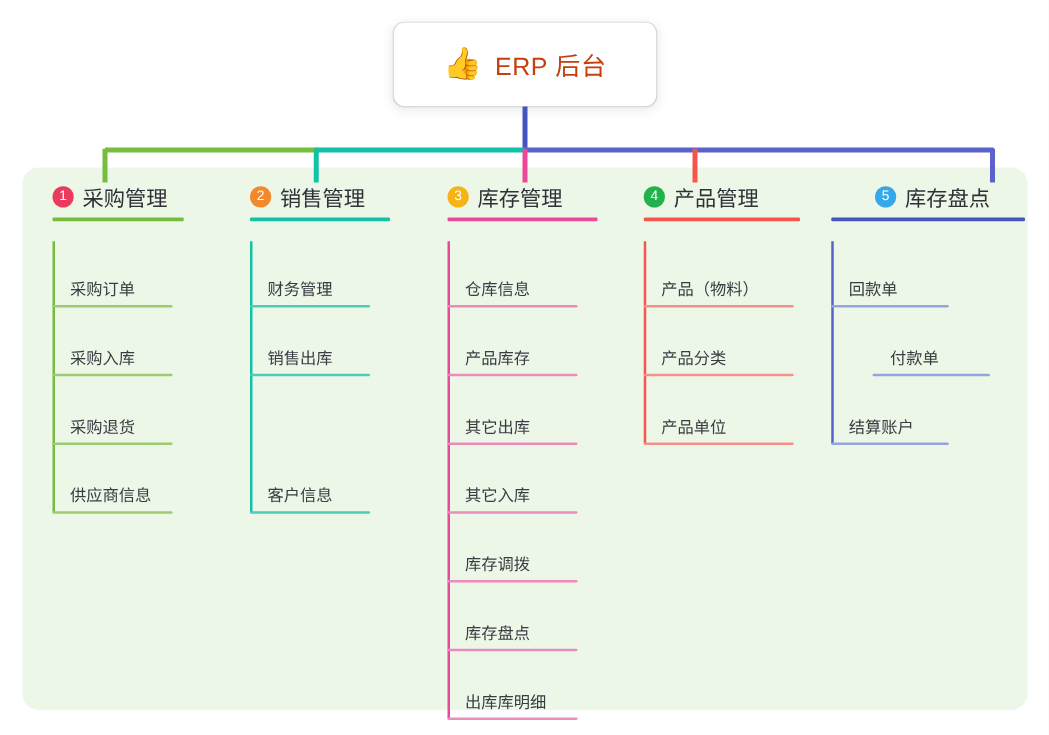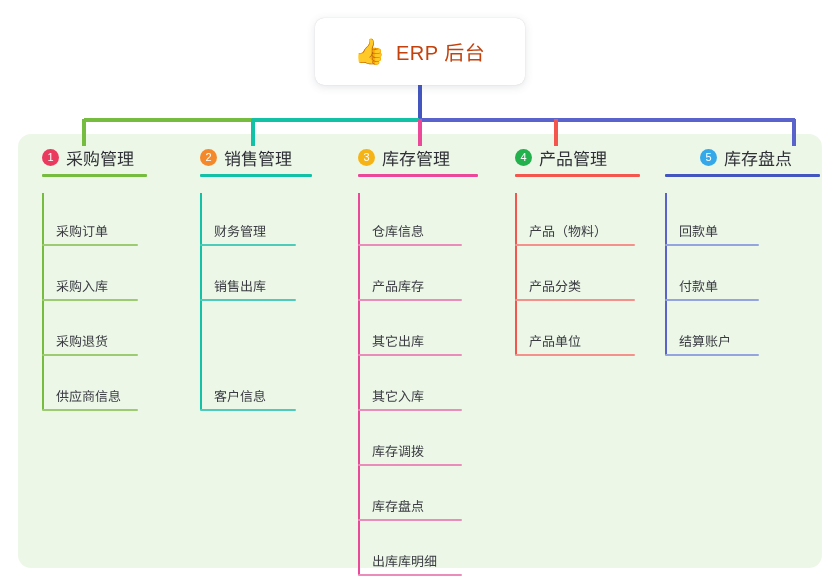--- a/index.html
+++ b/index.html
@@ -276,21 +276,21 @@
           <span class="badge" style="background: rgb(52, 168, 232);">5</span>
           <span class="col-title">库存盘点</span>
         </div>
         <div class="col-rule" style="width: 155px; background: rgb(67, 86, 192);"></div>
         <div class="leaves" style="height: 166px;">
           <div style="position: absolute; left: 0px; top: 0px; width: 2px; height: 162px; background: rgb(90, 98, 204);"></div>
           <div class="leaf" style="left: 0px; top: 28px; width: 94px;">
             <span class="leaf-label">回款单</span>
             <div class="leaf-rule" style="width: 94px; background: rgb(147, 164, 222);"></div>
           </div>
-          <div class="leaf" style="left: 0px; top: 83px; width: 94px;">
+          <div class="leaf" style="left: 0px; top: 83px; width: 94px; padding-left: 33px;">
             <span class="leaf-label">付款单</span>
             <div class="leaf-rule" style="width: 94px; background: rgb(147, 164, 222);"></div>
           </div>
           <div class="leaf" style="left: 0px; top: 138px; width: 94px;">
             <span class="leaf-label">结算账户</span>
             <div class="leaf-rule" style="width: 94px; background: rgb(147, 164, 222);"></div>
           </div>
         </div>
       </div>
     </div>

